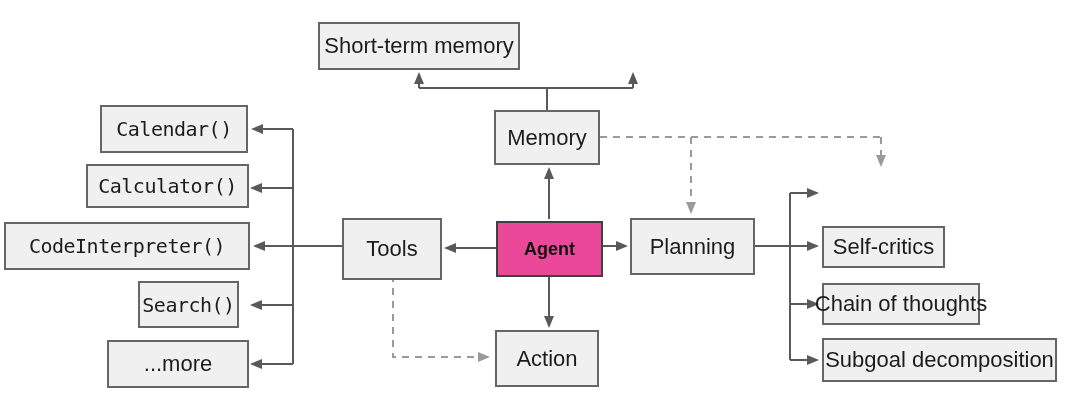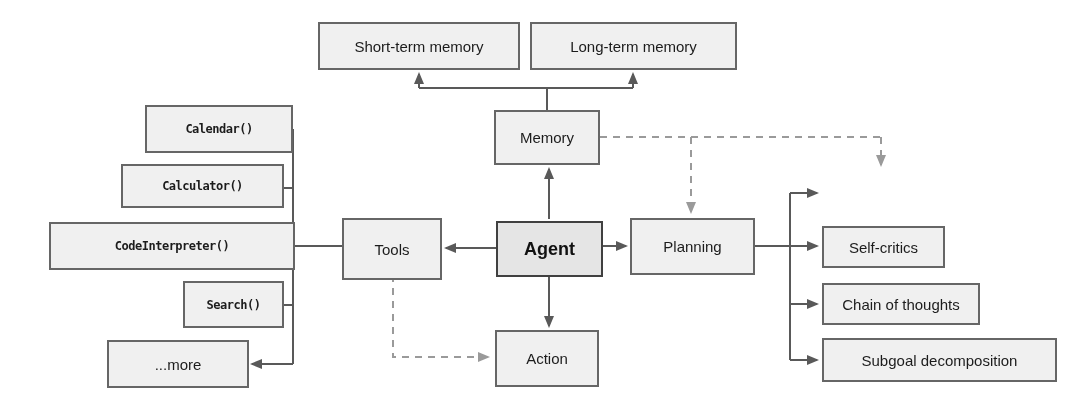--- a/index.html
+++ b/index.html
@@ -20,33 +20,32 @@
   .node {
     position: absolute;
     z-index: 1;
     box-sizing: border-box;
     display: flex;
     align-items: center;
     justify-content: center;
     background: #f0f0f0;
     border: 2px solid #666666;
     color: #1c1c1c;
-    font-size: 15px;
+    font-size: 22px;
     line-height: 1;
     white-space: nowrap;
   }
   .node.mono {
     font-family: "DejaVu Sans Mono", monospace;
-    font-weight: bold;
-    font-size: 12px;
+    font-weight: normal;
+    font-size: 20px;
     letter-spacing: -0.5px;
-    margin-left: 45px;
   }
   .node.agent {
-    background: #e5e5e5;
+    background: #ec4899;
     border: 2px solid #404040;
     font-weight: bold;
     font-size: 18px;
     color: #111111;
   }
   .wire { fill: none; stroke: #595959; stroke-width: 2; }
   .wire.dashed { stroke: #9a9a9a; stroke-dasharray: 7 6; }
 </style>
 </head>
 <body>
@@ -86,30 +85,29 @@
     <path class="wire" d="M790 304 H817" marker-end="url(#arr-s)"></path>
     <path class="wire" d="M790 360 H817" marker-end="url(#arr-s)"></path>
 
     <path class="wire dashed" d="M600 137 H881"></path>
     <path class="wire dashed" d="M691 137 V212" marker-end="url(#arr-d)"></path>
     <path class="wire dashed" d="M881 137 V165" marker-end="url(#arr-d)"></path>
     <path class="wire dashed" d="M393 275 V357 H488" marker-end="url(#arr-d)"></path>
   </svg>
 
   <div class="node" style="left:318px;top:22px;width:202px;height:48px">Short-term memory</div>
-  <div class="node" style="left:530px;top:22px;width:207px;height:48px">Long-term memory</div>
 
   <div class="node" style="left:494px;top:110px;width:106px;height:55px">Memory</div>
   <div class="node agent" style="left:496px;top:221px;width:107px;height:56px">Agent</div>
   <div class="node" style="left:495px;top:330px;width:104px;height:57px">Action</div>
 
   <div class="node" style="left:342px;top:218px;width:100px;height:62px">Tools</div>
 
   <div class="node mono" style="left:100px;top:105px;width:148px;height:48px">Calendar()</div>
-  <div class="node mono" style="left:76px;top:164px;width:163px;height:44px">Calculator()</div>
+  <div class="node mono" style="left:86px;top:164px;width:163px;height:44px">Calculator()</div>
   <div class="node mono" style="left:4px;top:222px;width:246px;height:48px">CodeInterpreter()</div>
   <div class="node mono" style="left:138px;top:281px;width:101px;height:47px">Search()</div>
   <div class="node" style="left:107px;top:340px;width:142px;height:48px">...more</div>
 
   <div class="node" style="left:630px;top:218px;width:125px;height:57px">Planning</div>
 
   <div class="node" style="left:822px;top:226px;width:123px;height:42px">Self-critics</div>
   <div class="node" style="left:822px;top:283px;width:158px;height:42px">Chain of thoughts</div>
   <div class="node" style="left:822px;top:338px;width:235px;height:44px">Subgoal decomposition</div>
 

